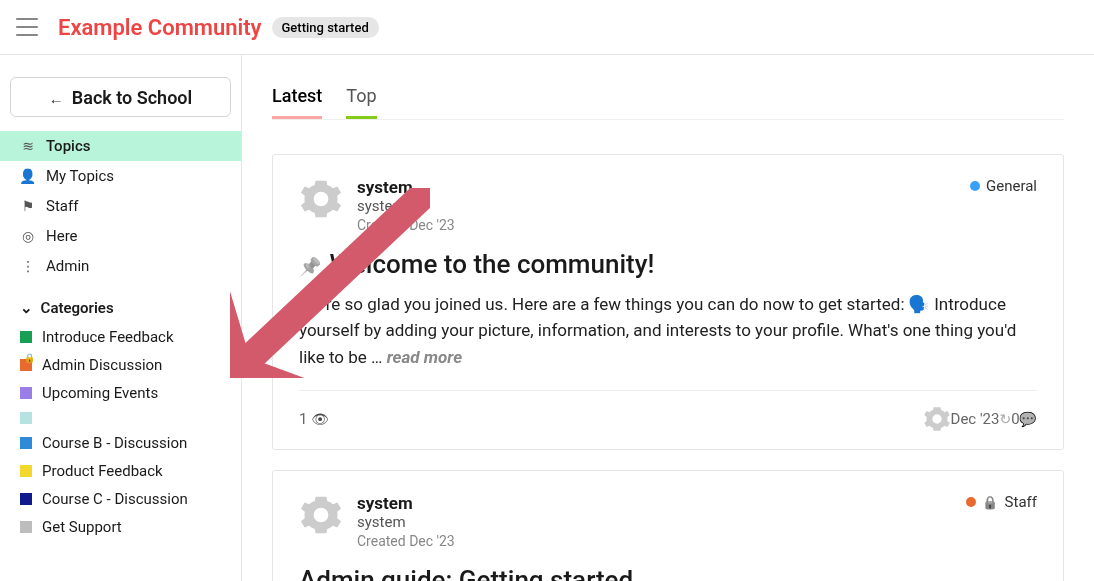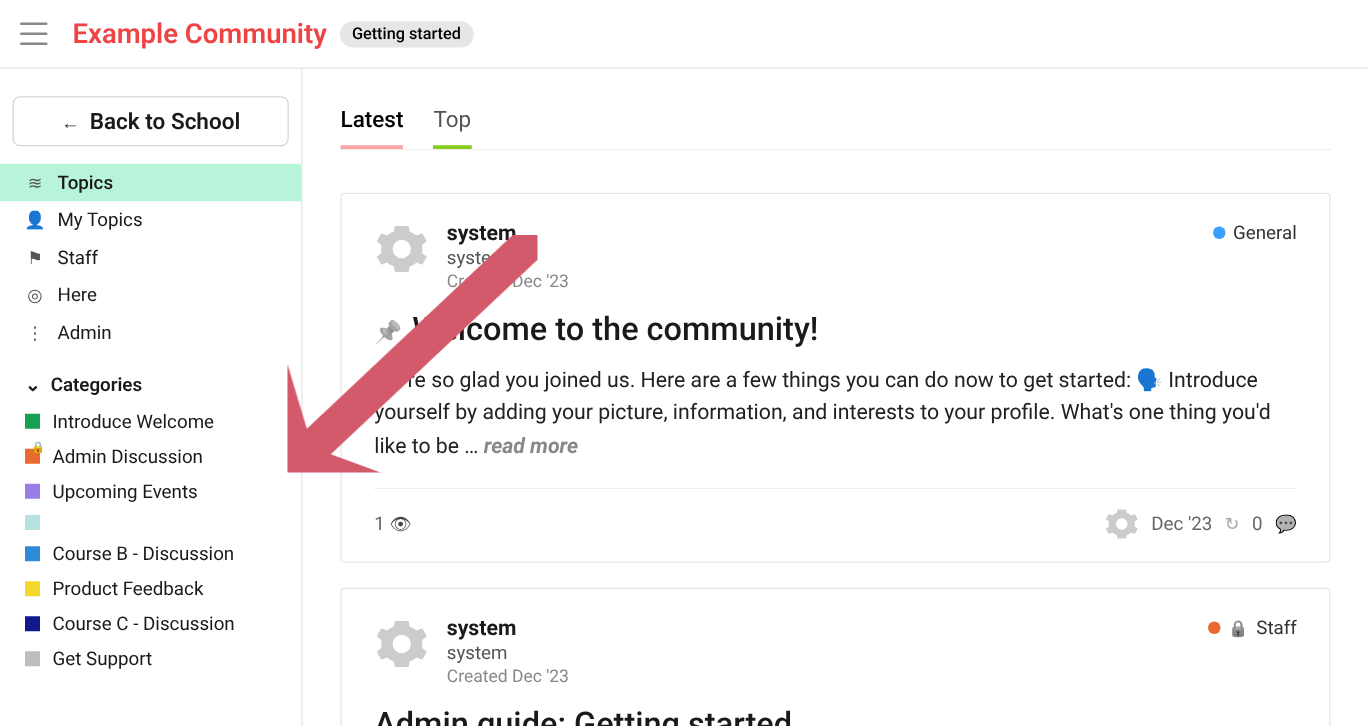--- a/index.html
+++ b/index.html
@@ -127,21 +127,21 @@
   .pin::before { content:"📌"; filter: grayscale(1); opacity:.6; font-size:18px; }
   .post-body { font-size:17px; line-height:1.55; color:#222; }
   .emoji { font-size:17px; }
   .readmore { color:#888; font-style:italic; cursor:pointer;font-weight:bold; }
   .card-footer {
     display:flex; justify-content:space-between; align-items:center;
     border-top: 1px solid #eee;
     margin-top: 20px; padding-top: 14px;
     color:#666; font-size:15px;
   }
-  .meta-right { display:flex; align-items:center; gap:10px; }
+  .meta-right { display:flex; align-items:center; }
   .lock-icon::before { content:"🔒"; filter: grayscale(1) brightness(.8); font-size:13px; }
   .eye::before { content:"👁"; filter: grayscale(1) brightness(.7); font-size:14px; }
   .reply-ico::before { content:"💬"; filter: grayscale(1) brightness(.7); font-size:14px; }
   .history-ico::before { content:"↻"; color:#aaa; font-size:14px; }
   .annot-arrow {
     position:absolute;
     left: 230px; top: 188px;
     pointer-events:none;
     z-index:50;
   }
@@ -187,21 +187,21 @@
       <span>Admin</span>
     </div>
 
     <div class="section-hdr">
       <span>⌄</span>
       <span>Categories</span>
     </div>
 
     <div class="cat-item">
       <span class="cat-sq" style="background:#17a053"></span>
-      <span>Introduce Welcome</span>
+      <span>Introduce Feedback</span>
     </div>
     <div class="cat-item">
       <span class="cat-sq lock-mini" style="background:#e96a2e">
         <span class="lock-badge">🔒</span>
       </span>
       <span>Admin Discussion</span>
     </div>
     <div class="cat-item">
       <span class="cat-sq" style="background:#9a7de6"></span>
       <span>Upcoming Events</span>

